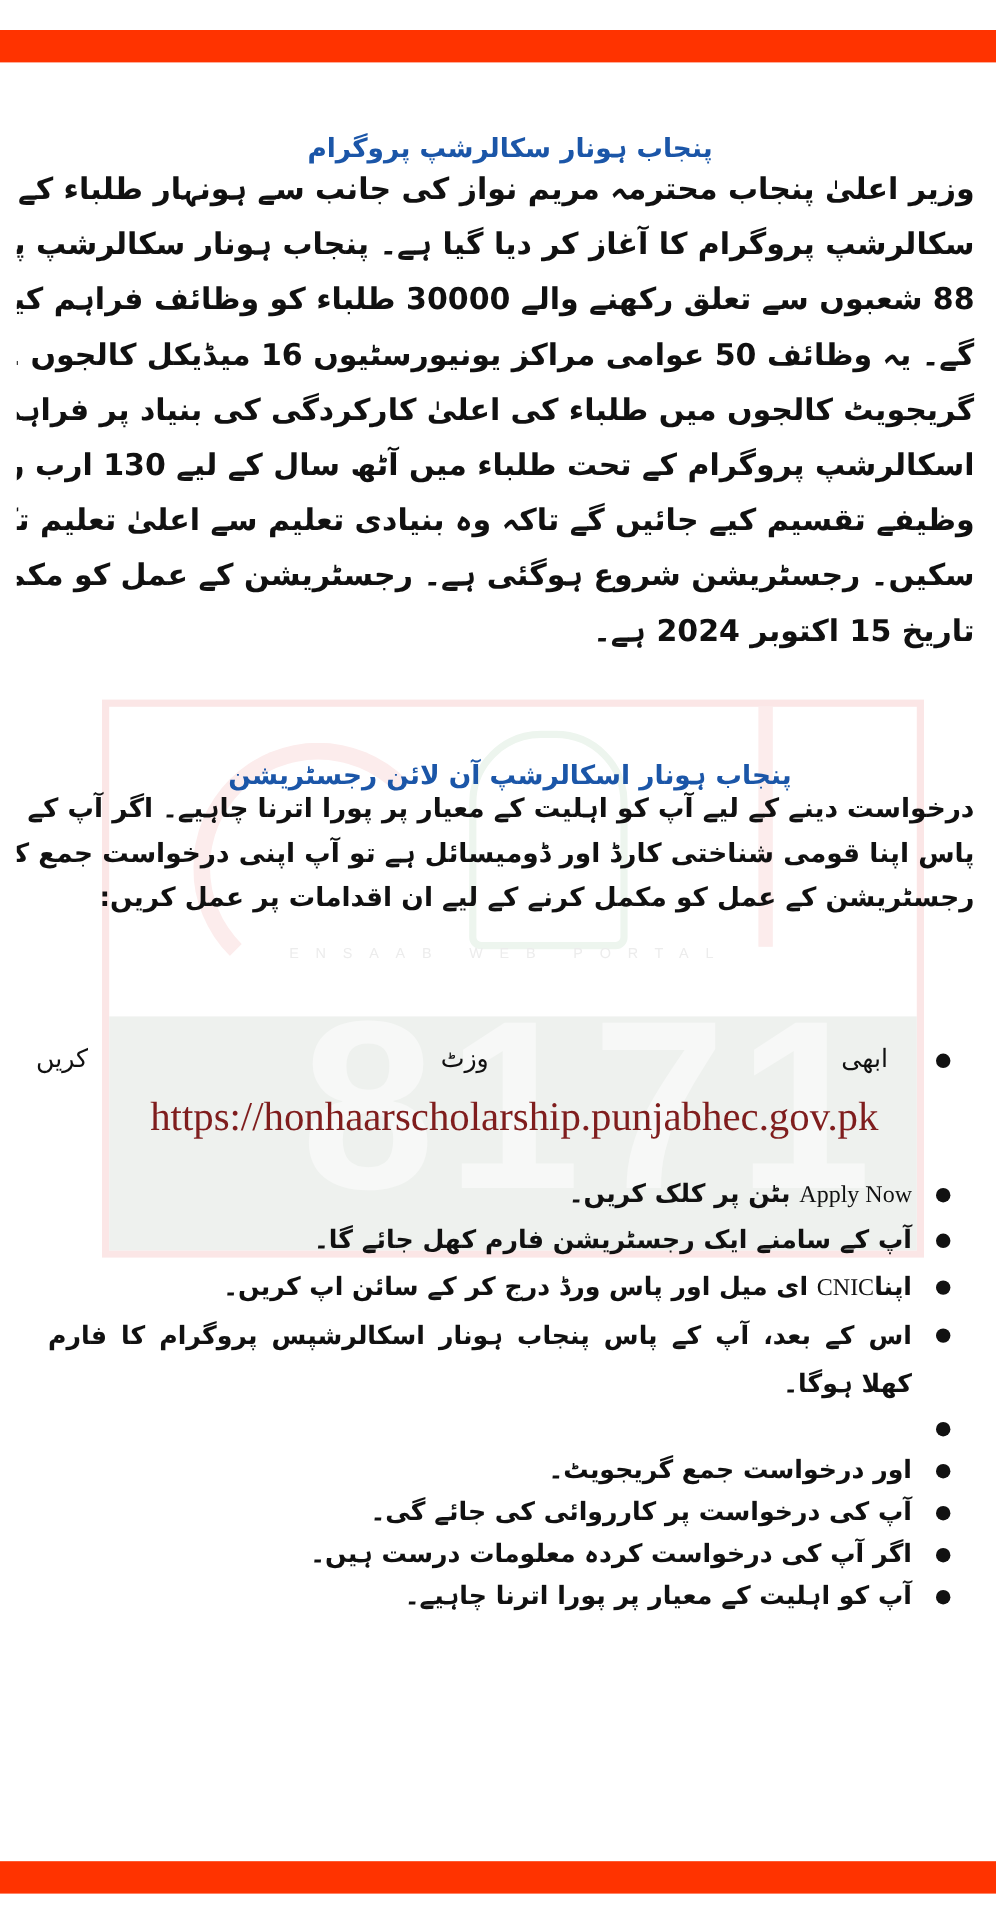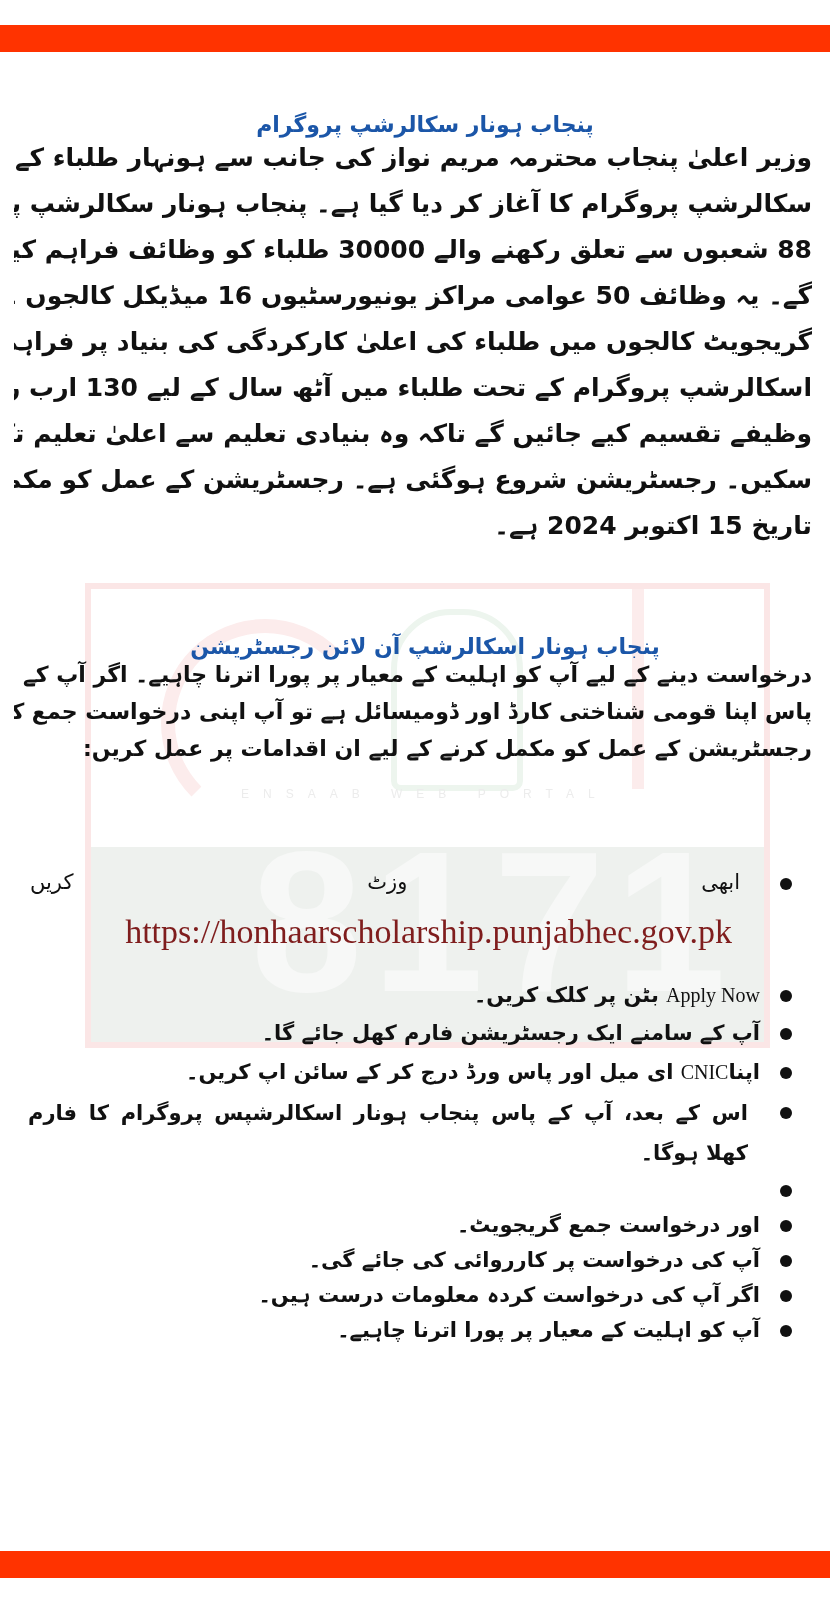--- a/index.html
+++ b/index.html
@@ -197,21 +197,21 @@
     .li-apply { height: 42px; line-height: 42px; }
     .li-apply .bullet { top: 16px; }
     .li-wrap {
       line-height: 40px;
       text-align: right;
     }
     .li-wrap .bullet { top: 14px; }
     .li-wrap .text {
       display: block;
       width: 720px;
-      margin-right: 12px;
+      margin-right: 0;
       text-align: justify;
       text-align-last: right;
     }
   </style>
 </head>
 <body>
 
 <div class="bar top"></div>
 
 <div class="watermark">

